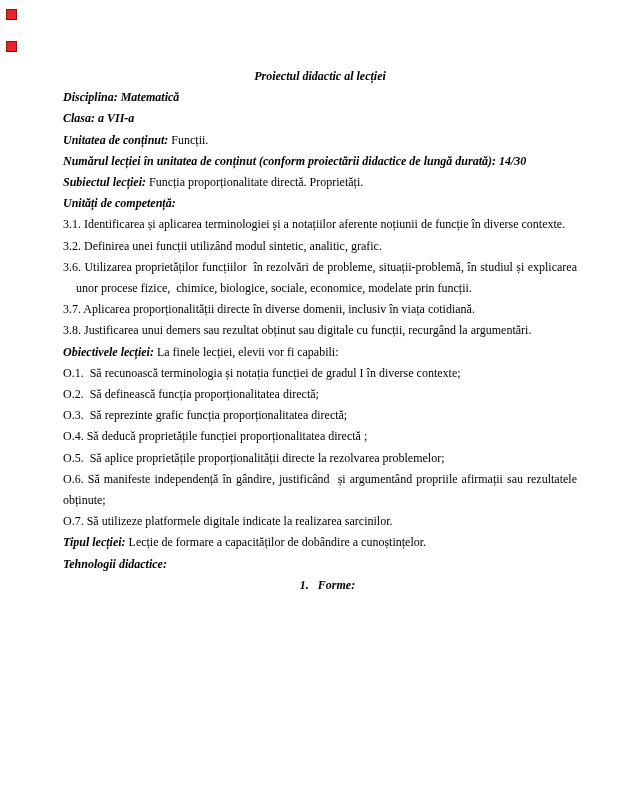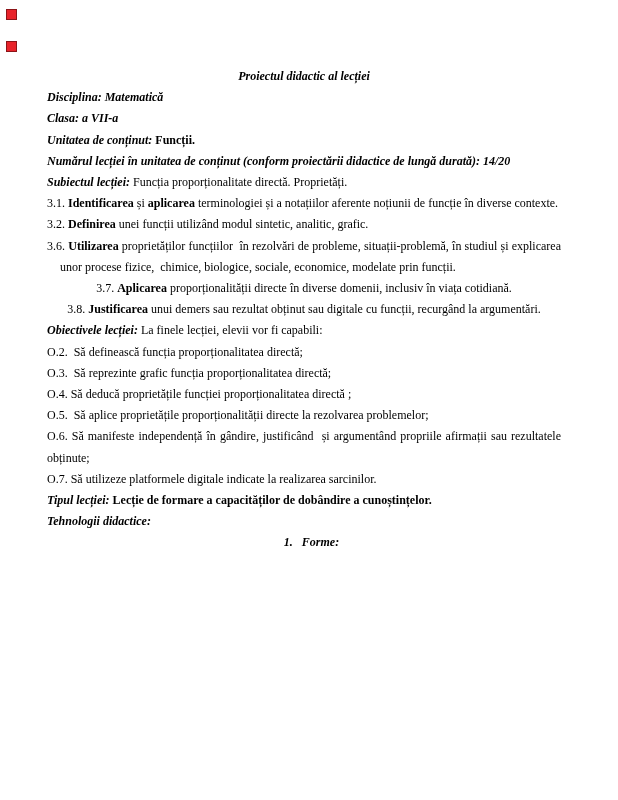--- a/index.html
+++ b/index.html
@@ -12,54 +12,56 @@
     overflow:hidden;
   }
   .marker{
     position:absolute;left:6px;width:11px;height:11px;
     background:var(--marker-fill,#e8232a);
     border:1px solid var(--marker-border,#8c1418);
     box-sizing:border-box;
   }
   .marker.m1{top:9px}
   .marker.m2{top:41px}
-  .content{position:absolute;left:47px;top:66px;width:514px;}
+  .content{position:absolute;left:63px;top:66px;width:514px;}
   .content p{
     margin:0;
     font-size:12px;
     line-height:21.2px;
     text-align:left;
   }
   p.title{text-align:center;}
-  p.hang{padding-left:13px;text-indent:-13px;text-align:center;}
+  p.hang{padding-left:13px;text-indent:-13px;}
   p.just{text-align:justify;}
   p.forme{padding-left:15px;text-align:center;}
   .s-r{font-weight:400;font-style:normal;}
-  .s-b{font-weight:700;font-style:normal;}
+  .s-b{font-weight:400;font-style:normal;}
   .s-bi{font-weight:700;font-style:italic;}
 </style>
 </head>
 <body>
 
 <div class="page">
   <div class="marker m1"></div>
   <div class="marker m2"></div>
   <div class="content">
       <p class="title"><span class="s-bi">Proiectul didactic al lecției</span></p>
       <p><span class="s-bi">Disciplina: Matematică</span></p>
       <p><span class="s-bi">Clasa: a VII-a</span></p>
       <p><span class="s-bi">Unitatea de conținut: </span><span class="s-b">Funcții.</span></p>
-      <p><span class="s-bi">Numărul lecției în unitatea de conținut (conform proiectării didactice de lungă durată): 14/20</span></p>
+      <p><span class="s-bi">Numărul lecției în unitatea de conținut (conform proiectării didactice de lungă durată): 14/30</span></p>
       <p><span class="s-bi">Subiectul lecției: </span><span class="s-r">Funcția proporționalitate directă. Proprietăți.</span></p>
+      <p><span class="s-bi">Unități de competență:</span></p>
       <p class="hang just"><span class="s-r">3.1. </span><span class="s-b">Identificarea</span><span class="s-r"> și </span><span class="s-b">aplicarea</span><span class="s-r"> terminologiei și a notațiilor aferente noțiunii de funcție în diverse contexte.</span></p>
       <p class="hang just"><span class="s-r">3.2. </span><span class="s-b">Definirea</span><span class="s-r"> unei funcții utilizând modul sintetic, analitic, grafic.</span></p>
       <p class="hang just"><span class="s-r">3.6. </span><span class="s-b">Utilizarea</span><span class="s-r"> proprietăților funcțiilor&nbsp; în rezolvări de probleme, situații-problemă, în studiul și explicarea unor procese fizice,&nbsp; chimice, biologice, sociale, economice, modelate prin funcții.</span></p>
       <p class="hang"><span class="s-r">3.7. </span><span class="s-b">Aplicarea</span><span class="s-r"> proporționalității directe în diverse domenii, inclusiv în viața cotidiană.</span></p>
       <p class="hang"><span class="s-r">3.8. </span><span class="s-b">Justificarea</span><span class="s-r"> unui demers sau rezultat obținut sau digitale cu funcții, recurgând la argumentări.</span></p>
       <p><span class="s-bi">Obiectivele lecției: </span><span class="s-r">La finele lecției, elevii vor fi capabili:</span></p>
+      <p><span class="s-r">O.1.&nbsp; Să recunoască terminologia și notația funcției de gradul I în diverse contexte;</span></p>
       <p><span class="s-r">O.2.&nbsp; Să definească funcția proporționalitatea directă;</span></p>
       <p><span class="s-r">O.3.&nbsp; Să reprezinte grafic funcția proporționalitatea directă;</span></p>
       <p><span class="s-r">O.4. Să deducă proprietățile funcției proporționalitatea directă ;</span></p>
       <p><span class="s-r">O.5.&nbsp; Să aplice proprietățile proporționalității directe la rezolvarea problemelor;</span></p>
       <p class="just"><span class="s-r">O.6. Să manifeste independență în gândire, justificând&nbsp; și argumentând propriile afirmații sau rezultatele obținute;</span></p>
       <p><span class="s-r">O.7. Să utilizeze platformele digitale indicate la realizarea sarcinilor.</span></p>
       <p><span class="s-bi">Tipul lecției: </span><span class="s-b">Lecție de formare a capacităților de dobândire a cunoștințelor.</span></p>
       <p><span class="s-bi">Tehnologii didactice:</span></p>
       <p class="forme"><span class="s-bi">1.&nbsp;&nbsp; Forme:</span></p>
     </div>

